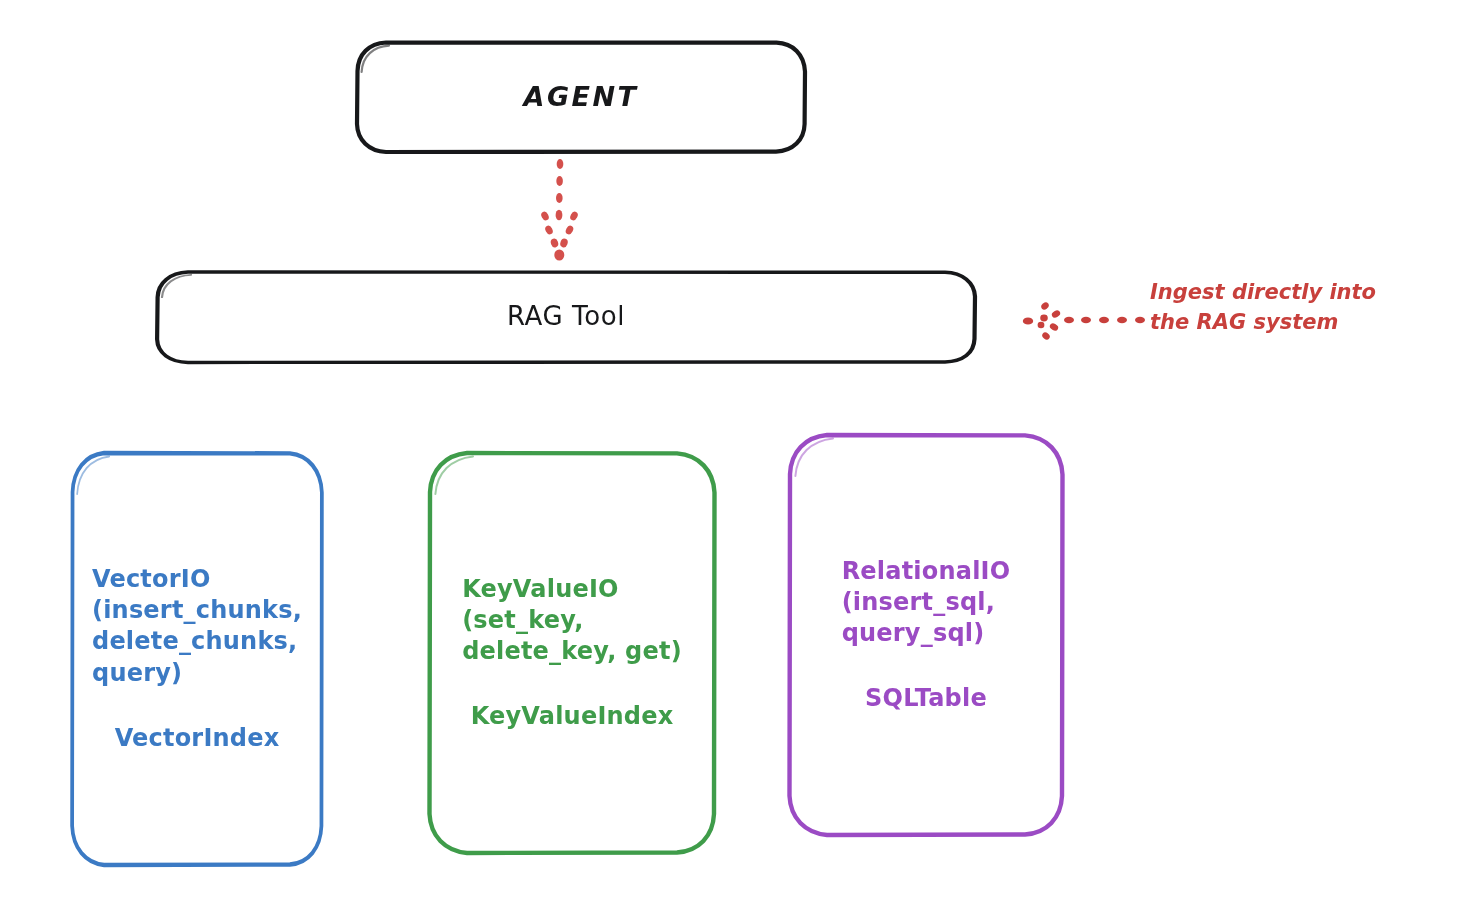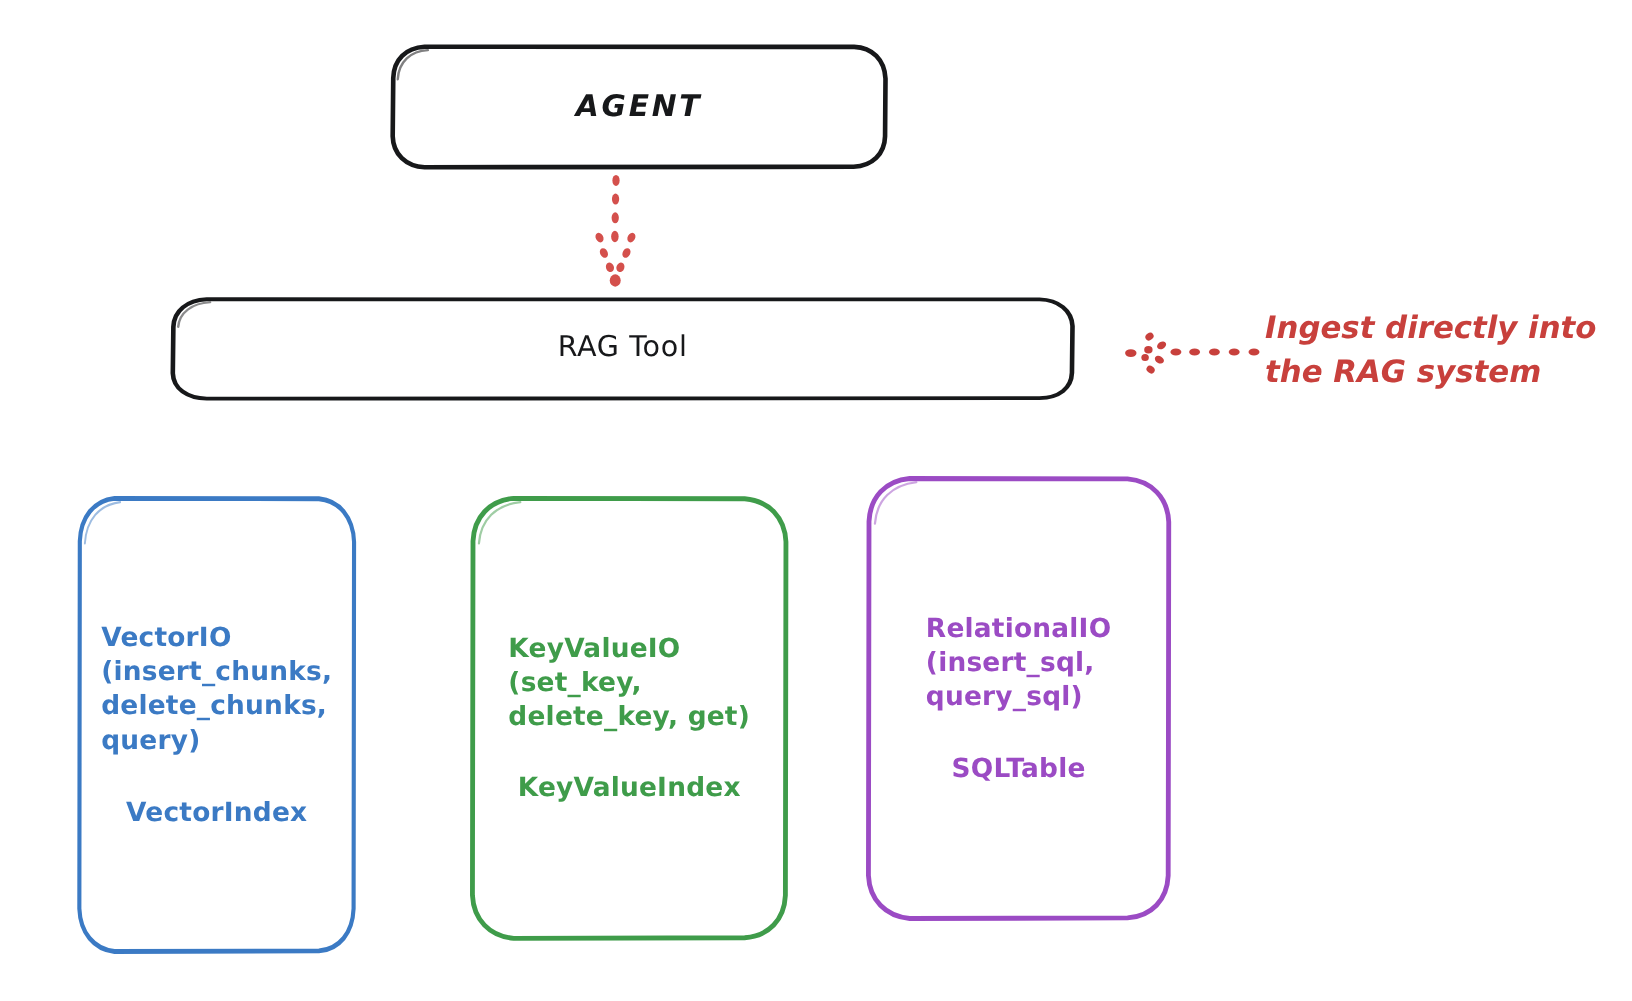--- a/index.html
+++ b/index.html
@@ -127,21 +127,21 @@
     height: 48px;
   }
 
   
   #ingest-annotation {
     position: absolute;
     left: 1150px;
     top: 278px;
     width: 330px;
     font-family: "DejaVu Sans", sans-serif;
-    font-size: 28px;
+    font-size: 21px;
     font-weight: 600;
     font-style: italic;
     line-height: 1.42;
     color: #c8403c;
     white-space: pre-line;
     text-align: left;
   }
 </style>
 </head>
 <body>

